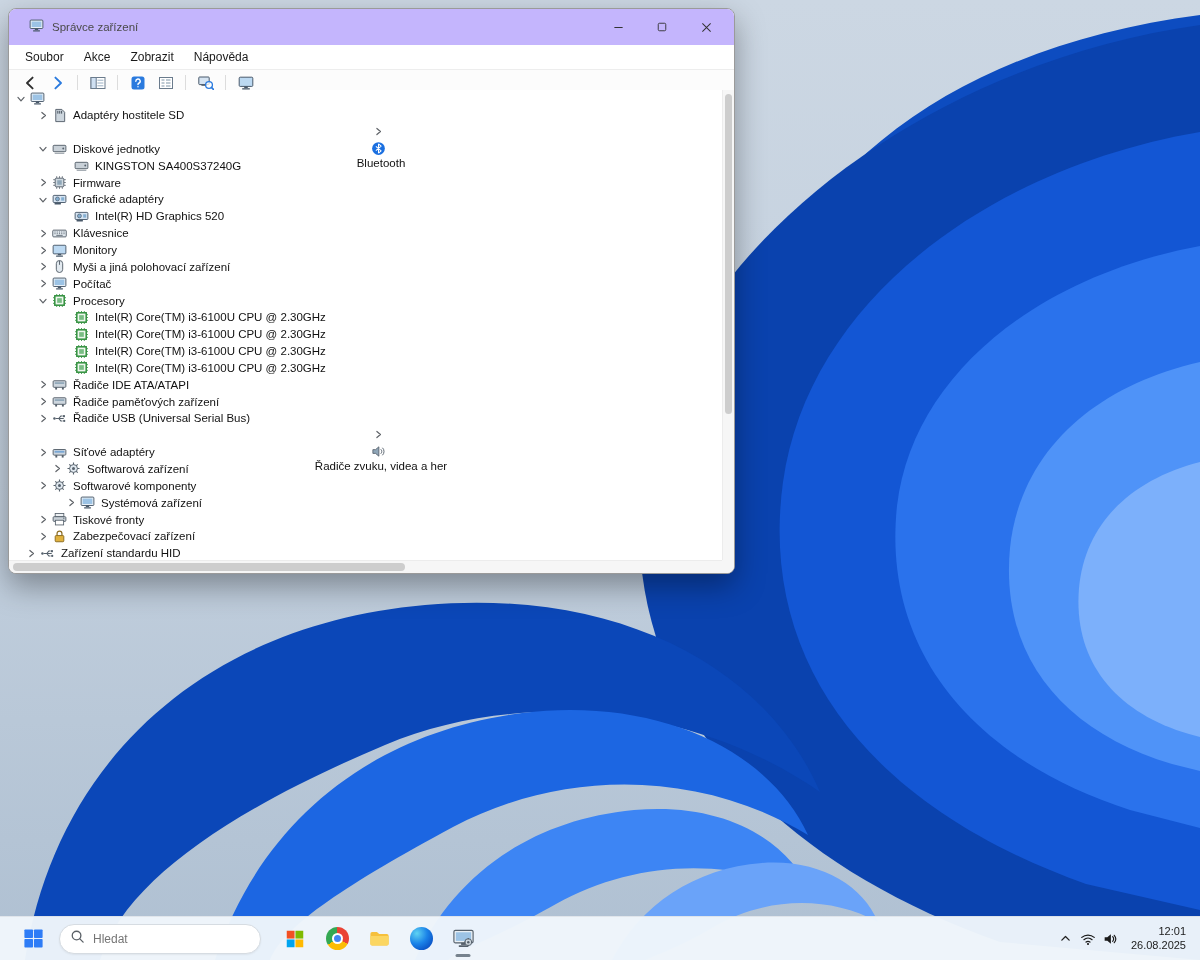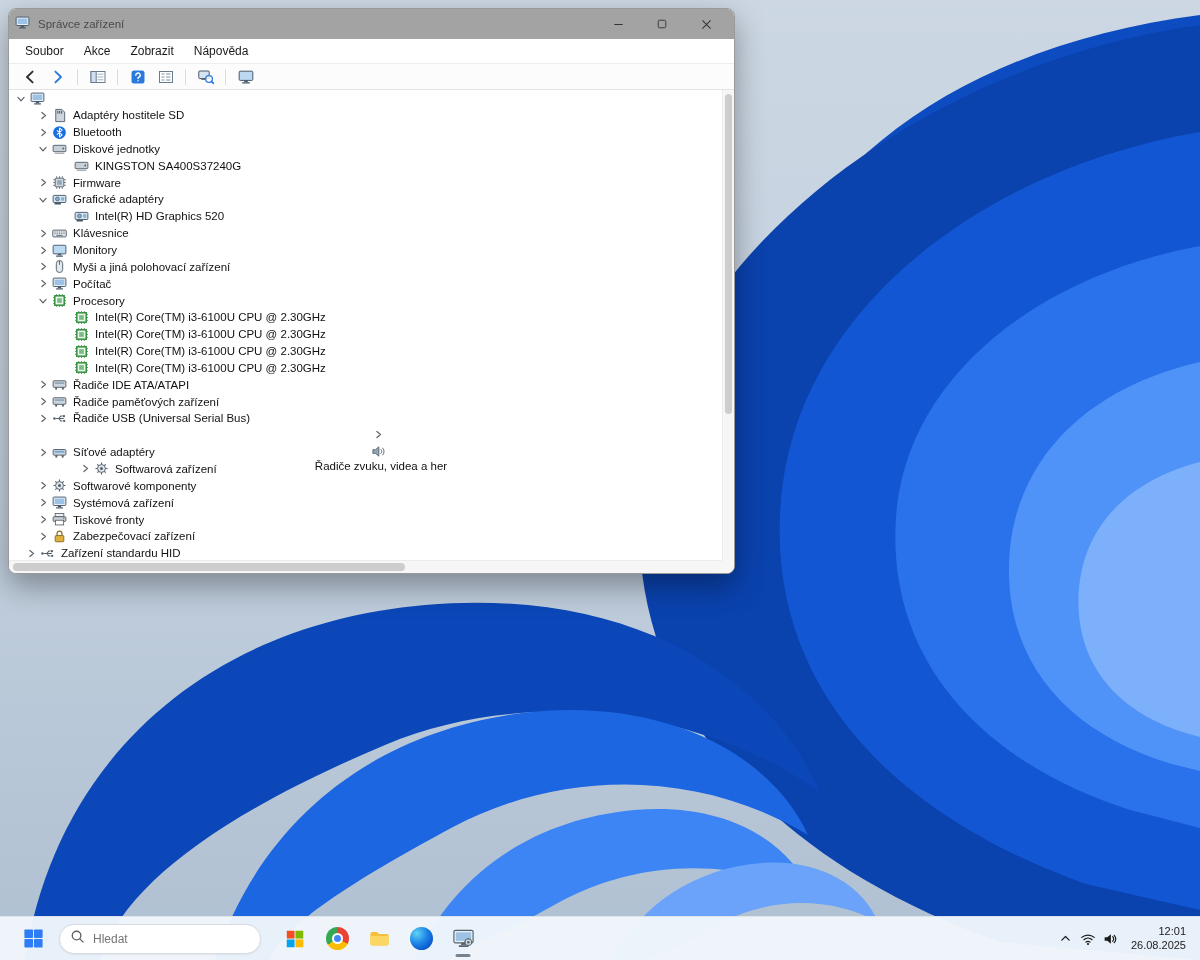--- a/index.html
+++ b/index.html
@@ -6,21 +6,21 @@
   html,body{width:1200px;height:960px;overflow:hidden}
   body{font-family:"Liberation Sans",sans-serif;position:relative}
   button{font-family:inherit;background:none;border:none;padding:0;cursor:default}
 
   .desktop{position:absolute;inset:0;background:#c3d0de}
   .wallpaper{position:absolute;inset:0}
 
   
   .window{position:absolute;left:8px;top:8px;width:727px;height:566px;background:#fff;
     border:1px solid #9a9a9a;border-radius:8px;box-shadow:0 12px 30px rgba(0,0,0,.35);overflow:hidden;z-index:10}
-  .titlebar{height:30px;background:#a3a3a3;display:flex;align-items:center;padding:0 6px 0 6px;gap:8px}
+  .titlebar{height:36px;background:#c4b5fd;display:flex;align-items:center;padding:0 6px 0 20px;gap:8px}
   .title-text{font-size:11.5px;color:#4a4a4a}
   .win-controls{margin-left:auto;display:flex}
   .win-btn{width:44px;height:30px;display:flex;align-items:center;justify-content:center}
   .menubar{height:25px;background:#ffffff;border-bottom:1px solid #ededed;display:flex;align-items:center;padding-left:6px}
   .menu-item{font-size:12px;padding:0 10px;color:#1a1a1a;height:100%;display:flex;align-items:center}
   .toolbar{height:26px;background:#fcfcfc;border-bottom:1px solid #e3e3e3;display:flex;align-items:center;padding-left:8px;gap:3px}
   .tool-btn{width:25px;height:22px;display:flex;align-items:center;justify-content:center;border-radius:3px}
   .tool-sep{width:1px;height:16px;background:#dcdcdc;margin:0 4px}
 
   .tree{position:absolute;top:81px;left:0;right:12px;bottom:13px;overflow:hidden;background:#fff}
@@ -193,21 +193,21 @@
           <span class="ticon">
             <svg width="15" height="15" viewBox="0 0 16 16">
               <path d="M4 1.5 h6.5 l3 3 V14.5 H4 Z" fill="#cdd6de" stroke="#55606b"></path>
               <rect x="5.6" y="3" width="1.2" height="3" fill="#55606b"></rect>
               <rect x="7.6" y="3" width="1.2" height="3" fill="#55606b"></rect>
               <rect x="9.6" y="3" width="1.2" height="3" fill="#55606b"></rect>
             </svg>
           </span>
           <span class="tlabel">Adaptéry hostitele SD</span>
         </div>
-        <div class="tree-row" style="padding-left: 26px;">
+        <div class="tree-row" style="padding-left: 26px; flex-direction: column;">
           <span class="chev">
             <svg width="9" height="9" viewBox="0 0 10 10">
               <path d="M3.2 1.6 L7.2 5 L3.2 8.4" fill="none" stroke="#5f6368" stroke-width="1.3" stroke-linecap="round" stroke-linejoin="round"></path>
             </svg>
           </span>
           <span class="ticon">
             <svg width="15" height="15" viewBox="0 0 16 16">
               <circle cx="8" cy="8" r="6.8" fill="#1a6fe0"></circle>
               <path d="M8 3 v10 M8 3 l2.8 2.4 L5.2 10.2 M8 13 l2.8 -2.4 L5.2 5.8" fill="none" stroke="#fff" stroke-width="1.1" stroke-linejoin="round"></path>
             </svg>
@@ -472,21 +472,21 @@
           <span class="ticon">
             <svg width="15" height="15" viewBox="0 0 16 16">
               <rect x="1.2" y="4.8" width="13.6" height="6" rx="1" fill="#cdd6de" stroke="#55606b"></rect>
               <rect x="2.8" y="6.2" width="10.4" height="2" fill="#79a7d4"></rect>
               <rect x="3.6" y="10.8" width="2" height="2.6" fill="#55606b"></rect>
               <rect x="10.4" y="10.8" width="2" height="2.6" fill="#55606b"></rect>
             </svg>
           </span>
           <span class="tlabel">Síťové adaptéry</span>
         </div>
-        <div class="tree-row" style="padding-left: 40px; margin-left: 28px;">
+        <div class="tree-row" style="padding-left: 40px;">
           <span class="chev">
             <svg width="9" height="9" viewBox="0 0 10 10">
               <path d="M3.2 1.6 L7.2 5 L3.2 8.4" fill="none" stroke="#5f6368" stroke-width="1.3" stroke-linecap="round" stroke-linejoin="round"></path>
             </svg>
           </span>
           <span class="ticon">
             <svg width="15" height="15" viewBox="0 0 16 16">
               <circle cx="8" cy="8" r="4.2" fill="#dfe7ee" stroke="#55606b"></circle>
               <circle cx="8" cy="8" r="1.6" fill="#55606b"></circle>
               <path d="M8 1.6 v2.2 M8 12.2 v2.2 M1.6 8 h2.2 M12.2 8 h2.2 M3.5 3.5 l1.5 1.5 M11 11 l1.5 1.5 M12.5 3.5 L11 5 M5 11 l-1.5 1.5" stroke="#55606b" stroke-width="1.2"></path>
@@ -502,21 +502,21 @@
           </span>
           <span class="ticon">
             <svg width="15" height="15" viewBox="0 0 16 16">
               <circle cx="8" cy="8" r="4.2" fill="#dfe7ee" stroke="#55606b"></circle>
               <circle cx="8" cy="8" r="1.6" fill="#55606b"></circle>
               <path d="M8 1.6 v2.2 M8 12.2 v2.2 M1.6 8 h2.2 M12.2 8 h2.2 M3.5 3.5 l1.5 1.5 M11 11 l1.5 1.5 M12.5 3.5 L11 5 M5 11 l-1.5 1.5" stroke="#55606b" stroke-width="1.2"></path>
             </svg>
           </span>
           <span class="tlabel">Softwarové komponenty</span>
         </div>
-        <div class="tree-row" style="padding-left: 26px;">
+        <div class="tree-row" style="padding-left: 26px; margin-left: 28px;">
           <span class="chev">
             <svg width="9" height="9" viewBox="0 0 10 10">
               <path d="M3.2 1.6 L7.2 5 L3.2 8.4" fill="none" stroke="#5f6368" stroke-width="1.3" stroke-linecap="round" stroke-linejoin="round"></path>
             </svg>
           </span>
           <span class="ticon">
             <svg width="15" height="15" viewBox="0 0 16 16">
               <rect x="1.2" y="2.2" width="13.6" height="9" rx="1" fill="#e8f0f7" stroke="#49596a"></rect>
               <rect x="2.8" y="3.8" width="10.4" height="5.8" fill="#9cc3e5"></rect>
               <rect x="6.2" y="11.2" width="3.6" height="1.6" fill="#49596a"></rect>

